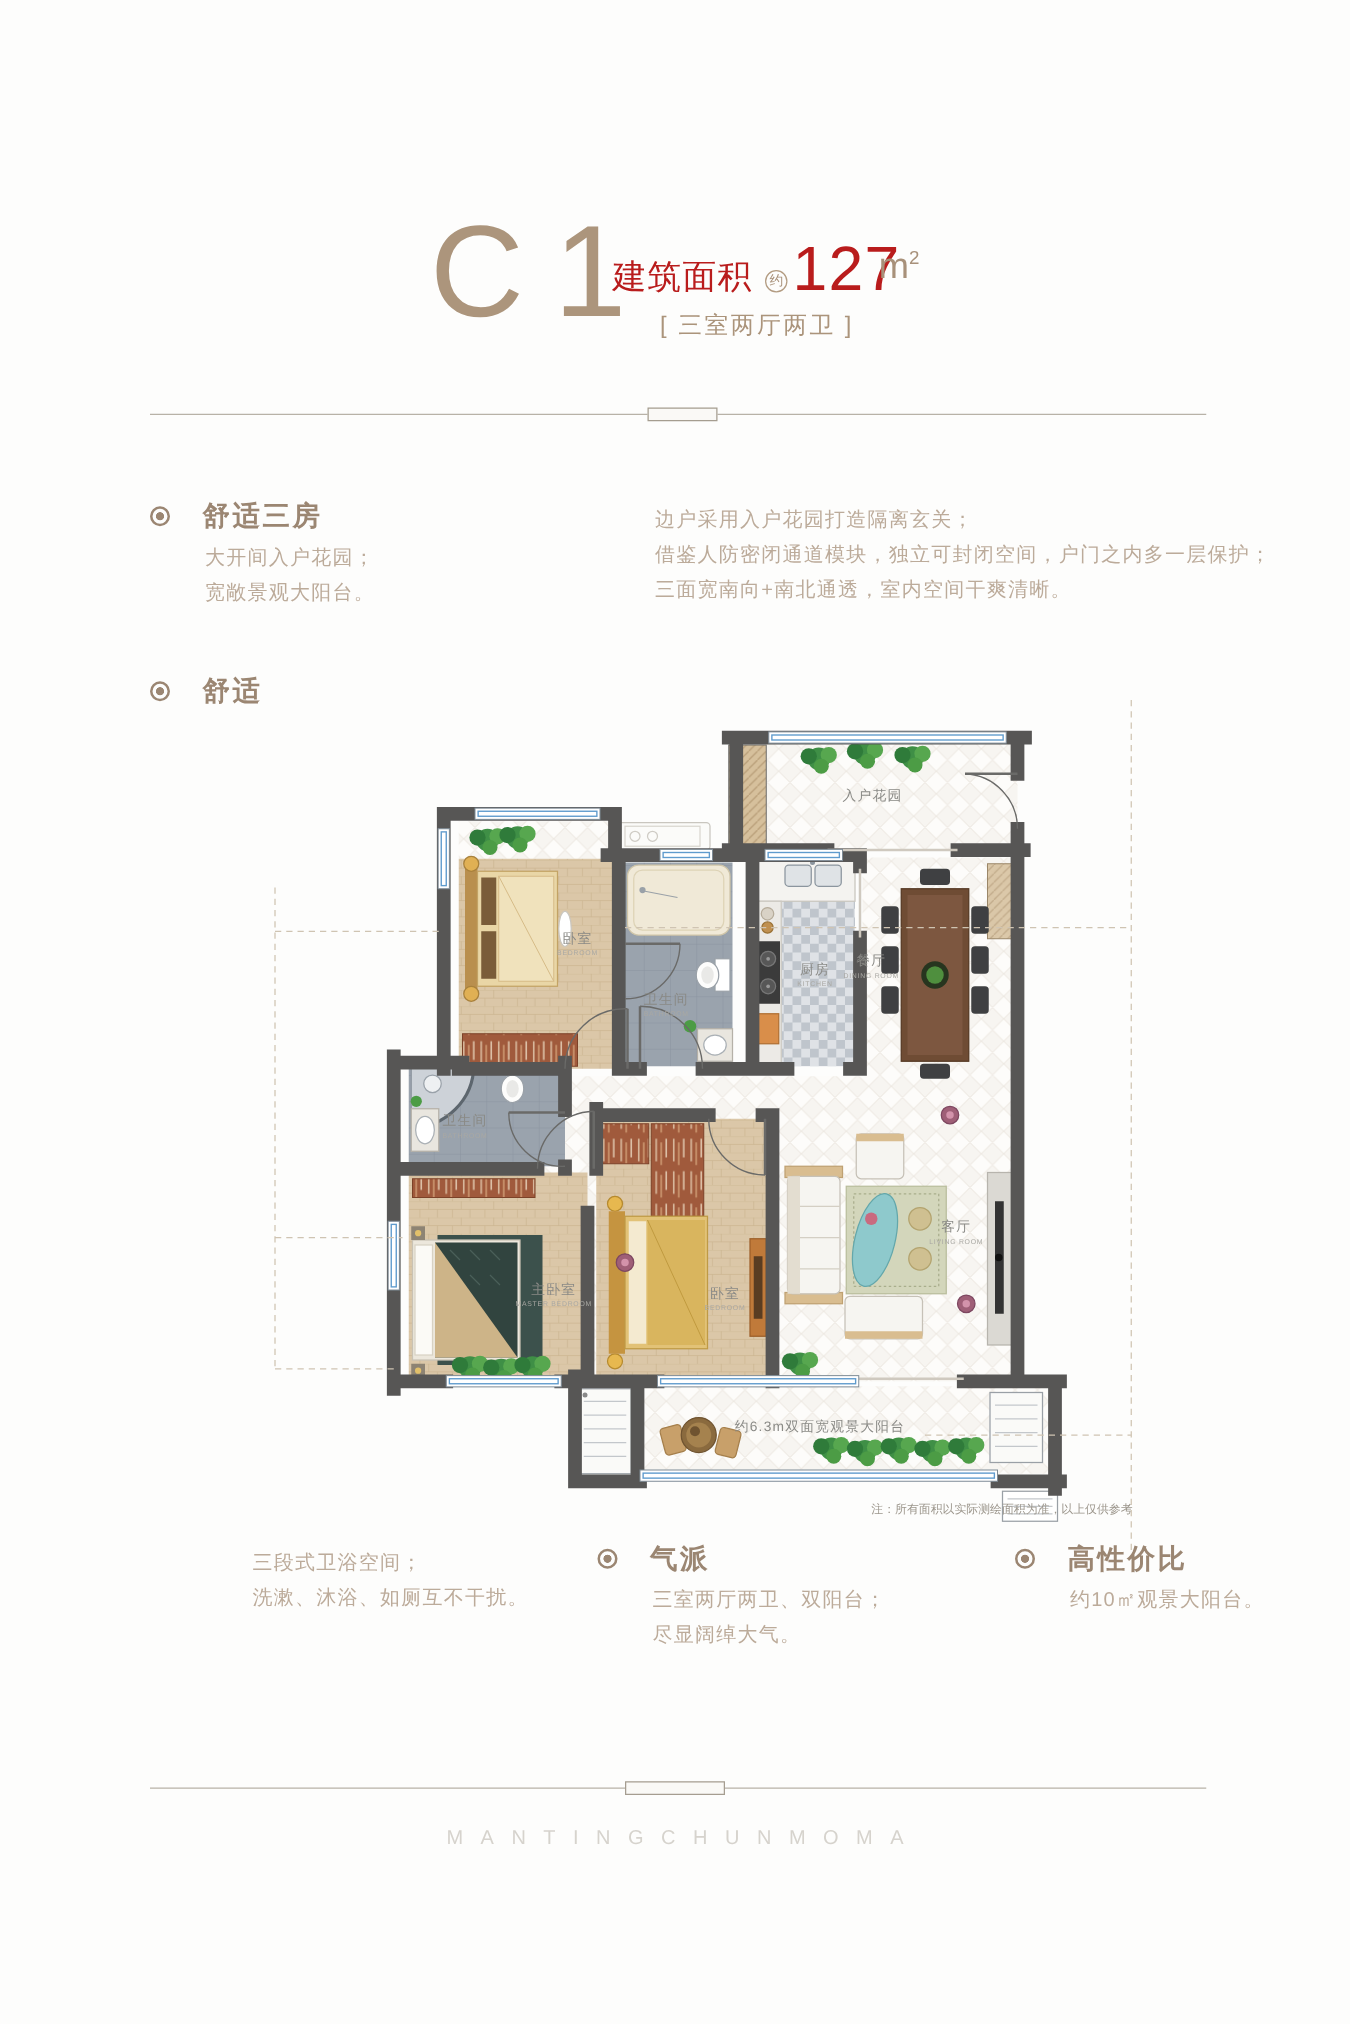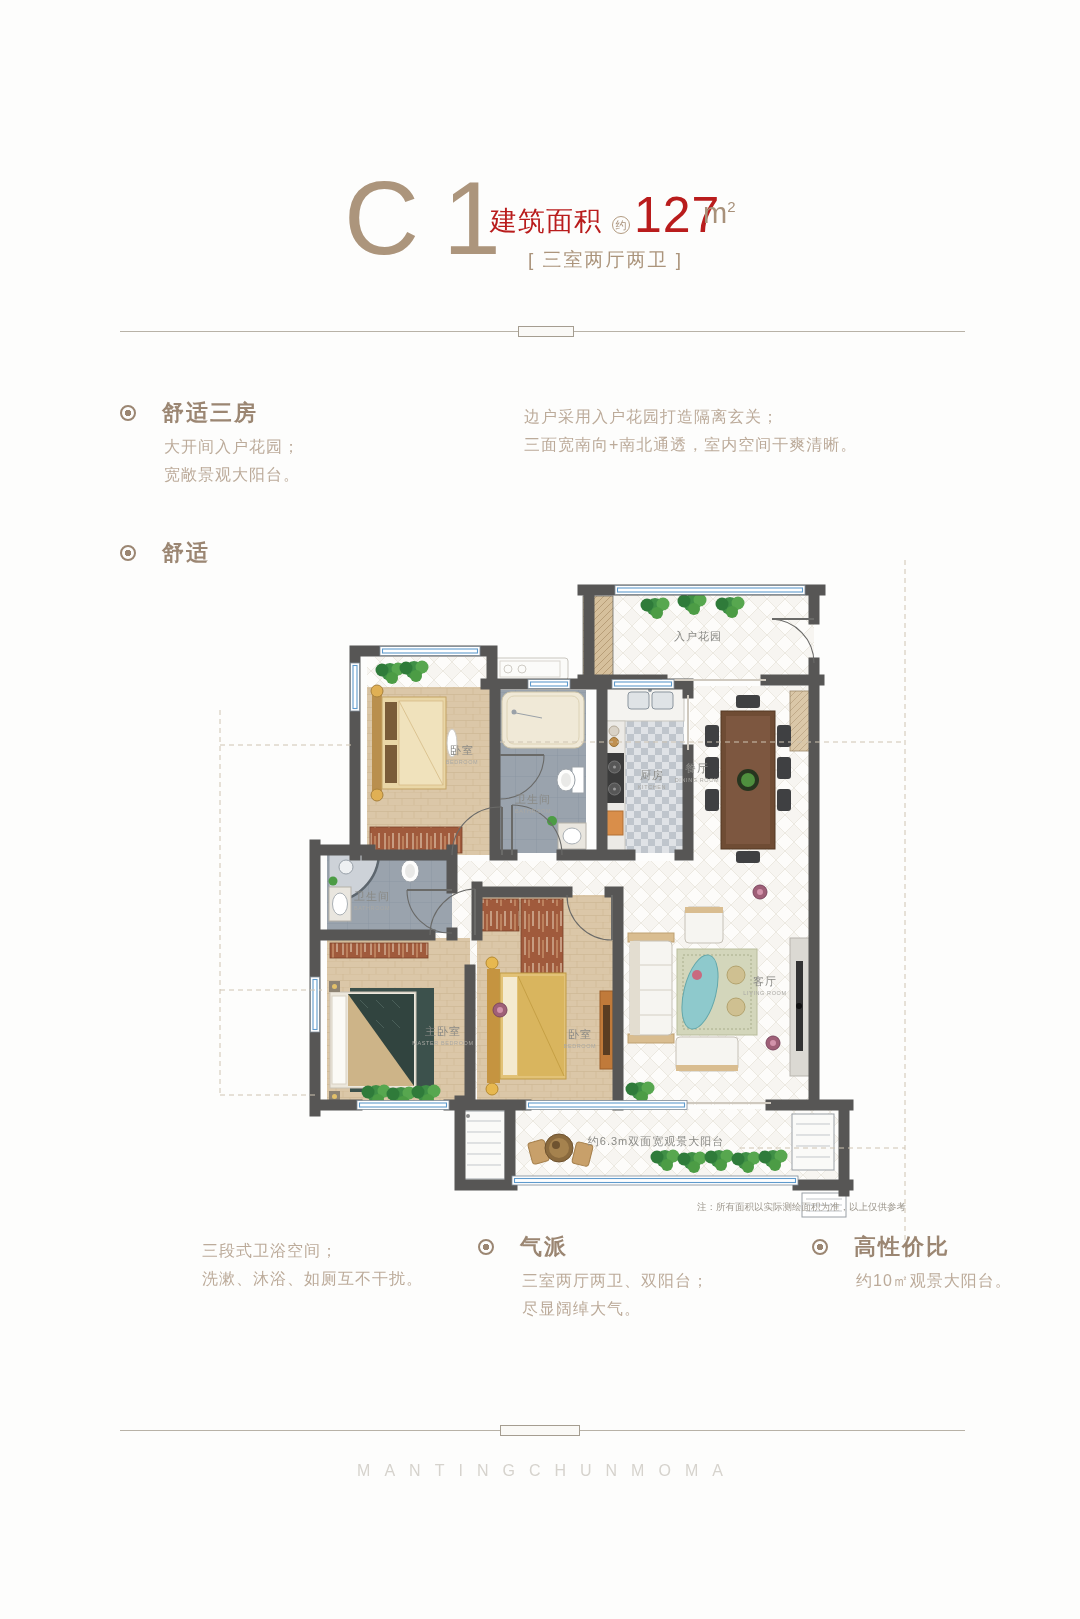--- a/index.html
+++ b/index.html
@@ -59,20 +59,21 @@
     </div>
   <div class="feat-body">
     <p>大开间入户花园；</p>
     <p>宽敞景观大阳台。</p>
   </div>
 </div>
 
 <div class="feat" style="left:480px;top:398px">
   <div class="feat-body">
     <p>边户采用入户花园打造隔离玄关；</p>
+    <p>借鉴人防密闭通道模块，独立可封闭空间，户门之内多一层保护；</p>
     <p>三面宽南向+南北通透，室内空间干爽清晰。</p>
   </div>
 </div>
 
 <div class="feat" style="left:120px;top:538px">
   <div class="feat-head">
       <span class="bullet"></span>
     <h3>舒适</h3>
     </div>
 </div>

